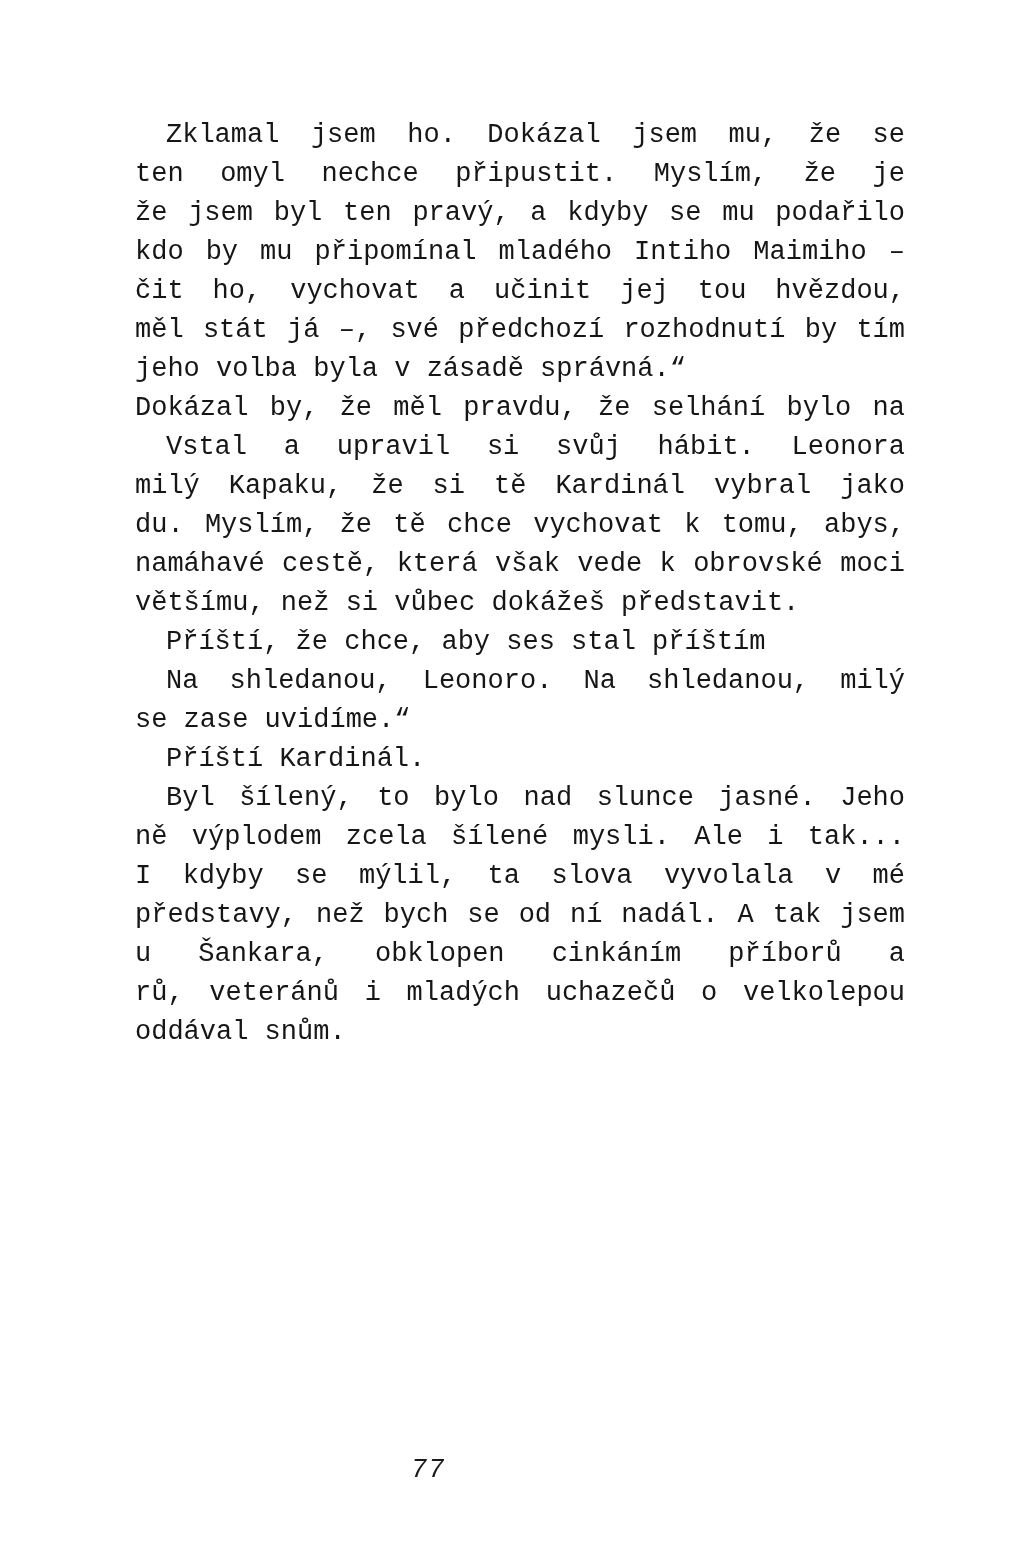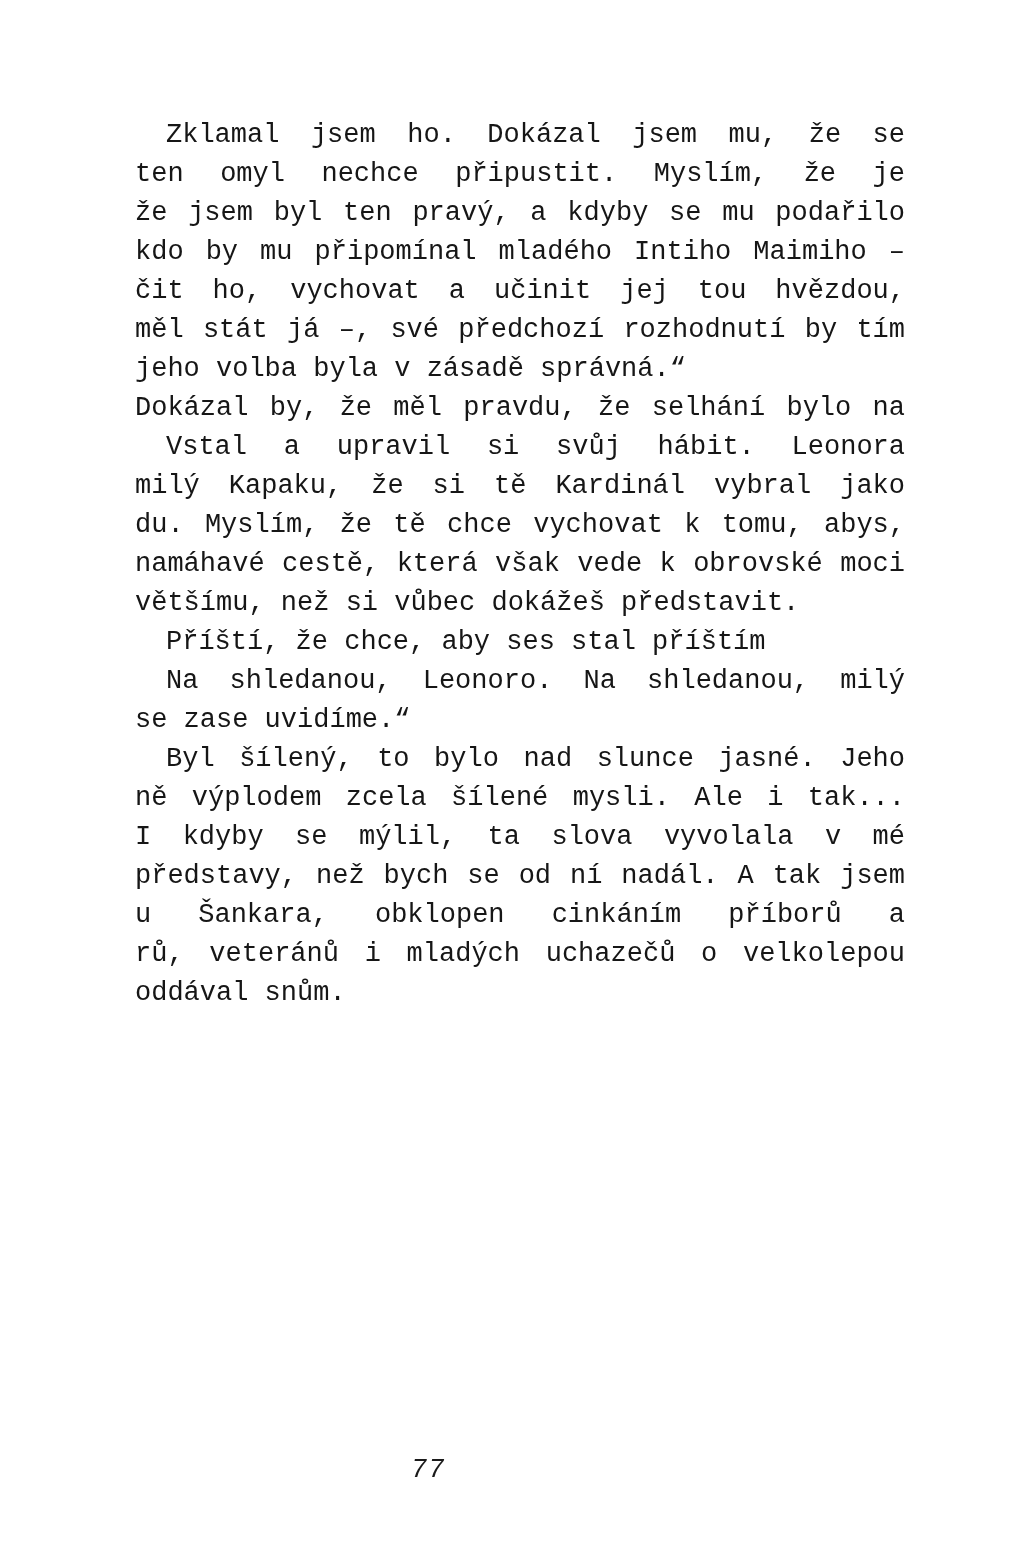--- a/index.html
+++ b/index.html
@@ -74,20 +74,23 @@
         <div class="line"><span>většímu, než si vůbec dokážeš představit.</span></div>
       </div>
       <div class="paragraph">
         <div class="line indent"><span>Příští, že chce, aby ses stal příštím Kardinálem.</span></div>
       </div>
       <div class="paragraph">
         <div class="line indent justify"><span>Na shledanou, Leonoro. Na shledanou, milý Kapaku. Brzy</span></div>
         <div class="line"><span>se zase uvidíme.“</span></div>
       </div>
       <div class="paragraph">
+        <div class="line indent"><span>Příští Kardinál.</span></div>
+      </div>
+      <div class="paragraph">
         <div class="line indent justify"><span>Byl šílený, to bylo nad slunce jasné. Jeho věštba byla patr-</span></div>
         <div class="line justify"><span>ně výplodem zcela šílené mysli. Ale i tak... </span><span class="italic">příští Kardinál!</span></div>
         <div class="line justify"><span>I kdyby se mýlil, ta slova vyvolala v mé fantazii bujnější</span></div>
         <div class="line justify"><span>představy, než bych se od ní nadál. A tak jsem se v restauraci</span></div>
         <div class="line justify"><span>u Šankara, obklopen cinkáním příborů a rozhovory gangste-</span></div>
         <div class="line justify"><span>rů, veteránů i mladých uchazečů o velkolepou budoucnost,</span></div>
         <div class="line"><span>oddával snům.</span></div>
       </div>
     </div>
   <div class="page-number">77</div>

